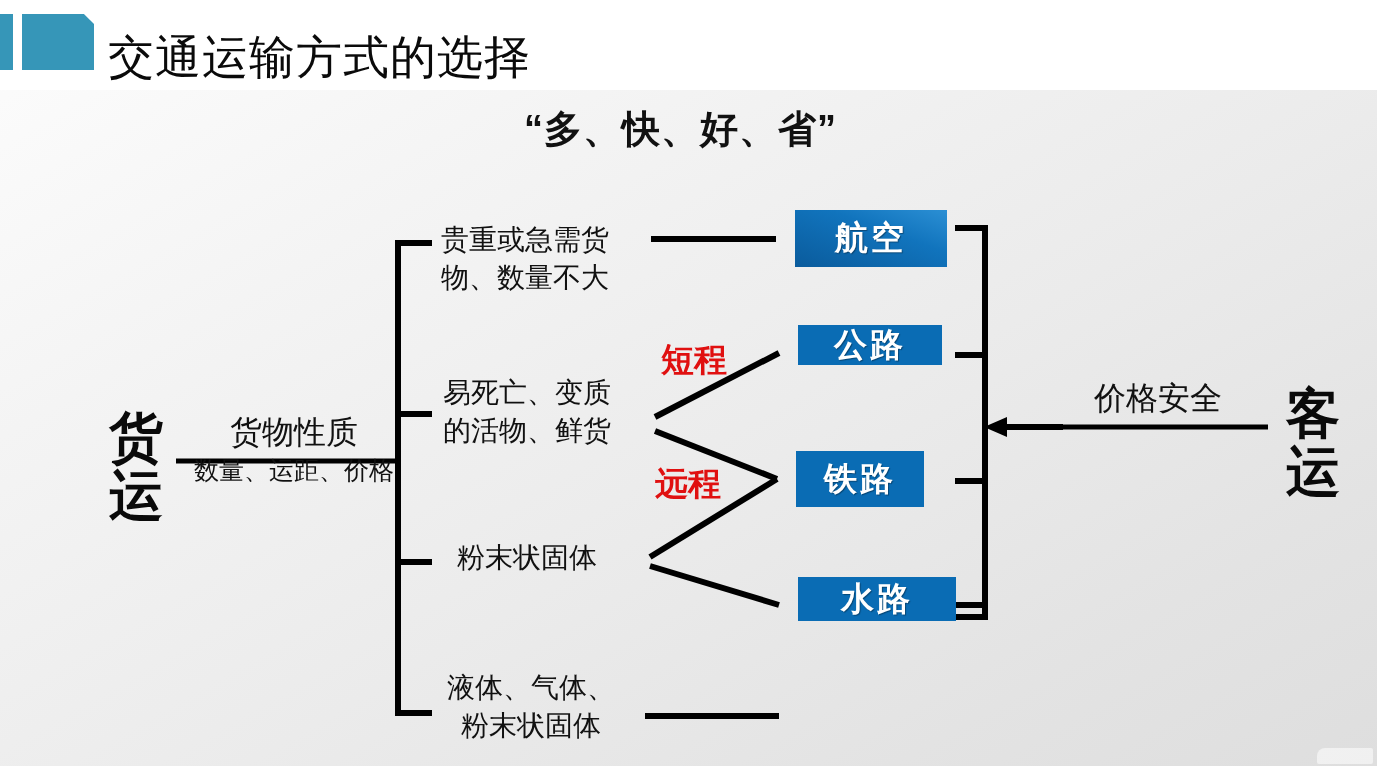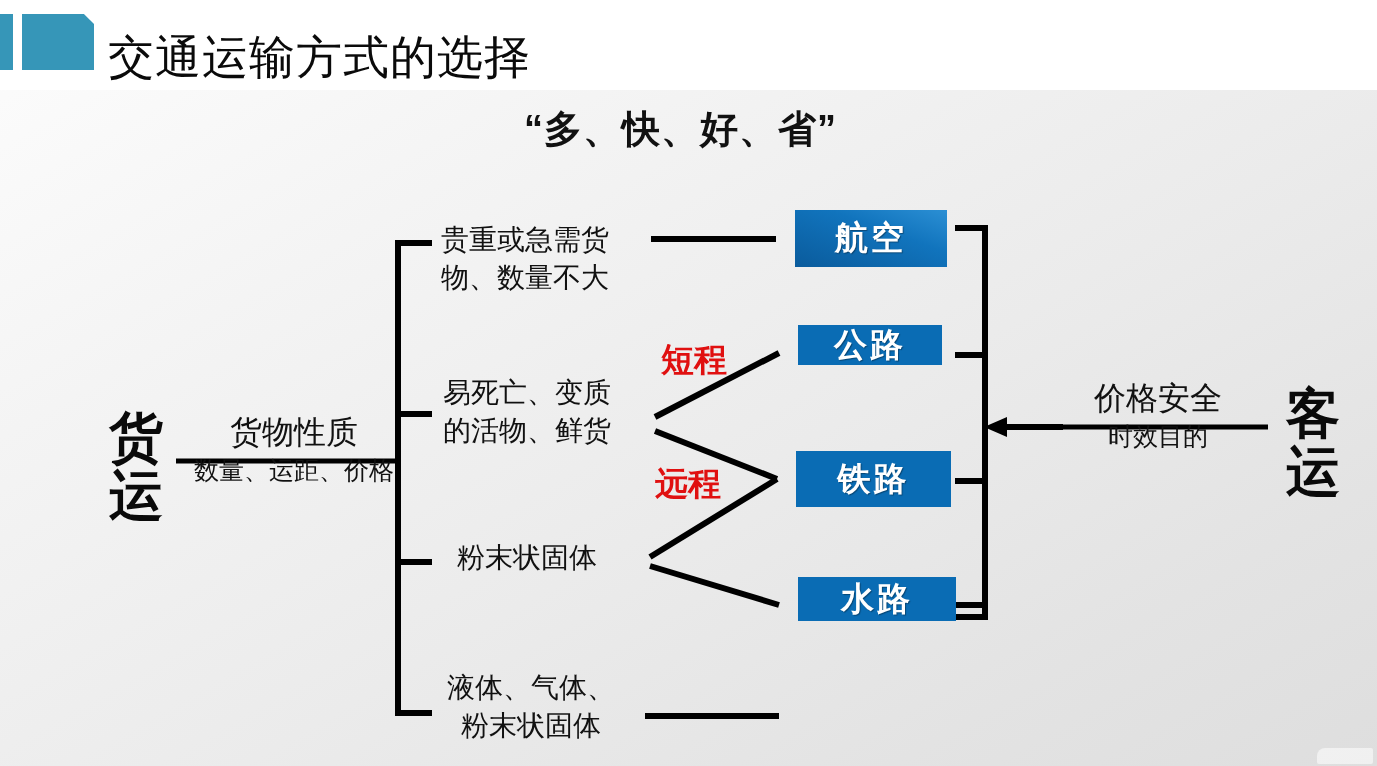--- a/index.html
+++ b/index.html
@@ -129,21 +129,21 @@
     justify-content: center;
     text-shadow: 1px 1px 1px rgba(0,0,0,0.35);
     background: #0a6cb4;
     margin-left: 19px;
   }
   #box-air {
     left: 776px; top: 210px; width: 152px; height: 57px;
     background: linear-gradient(200deg, #2b8fd4 0%, #1174bd 38%, #0a5b9c 100%);
   }
   #box-road { left: 779px; top: 325px; width: 144px; height: 40px; }
-  #box-rail { left: 777px; top: 451px; width: 155px; height: 56px; }
+  #box-rail { left: 777px; top: 451px; width: 128px; height: 56px; }
   #box-water { left: 779px; top: 577px; width: 158px; height: 44px; }
   #box-pipe { left: 779px; top: 688px; width: 162px; height: 56px; }
 
   
   #corner-mark {
     position: absolute;
     right: 4px; bottom: 2px;
     width: 56px; height: 16px;
     background: rgba(255,255,255,0.55);
     border-radius: 8px 2px 2px 2px;
@@ -229,21 +229,20 @@
   <div class="redlabel" id="red-short">短程</div>
   <div class="redlabel" id="red-long">远程</div>
 
   <div class="modebox" id="box-air">航空</div>
   <div class="modebox" id="box-road">公路</div>
   <div class="modebox" id="box-rail">铁路</div>
   <div class="modebox" id="box-water">水路</div>
 
   <div class="frac" id="frac-right">
     <div class="num">价格安全</div>
-    <div class="den">时效目的</div>
   </div>
 
   <div class="bigword" id="label-keyun">
       <div>客</div>
       <div>运</div>
     </div>
 
   <div id="corner-mark"></div>
 </div>
 

